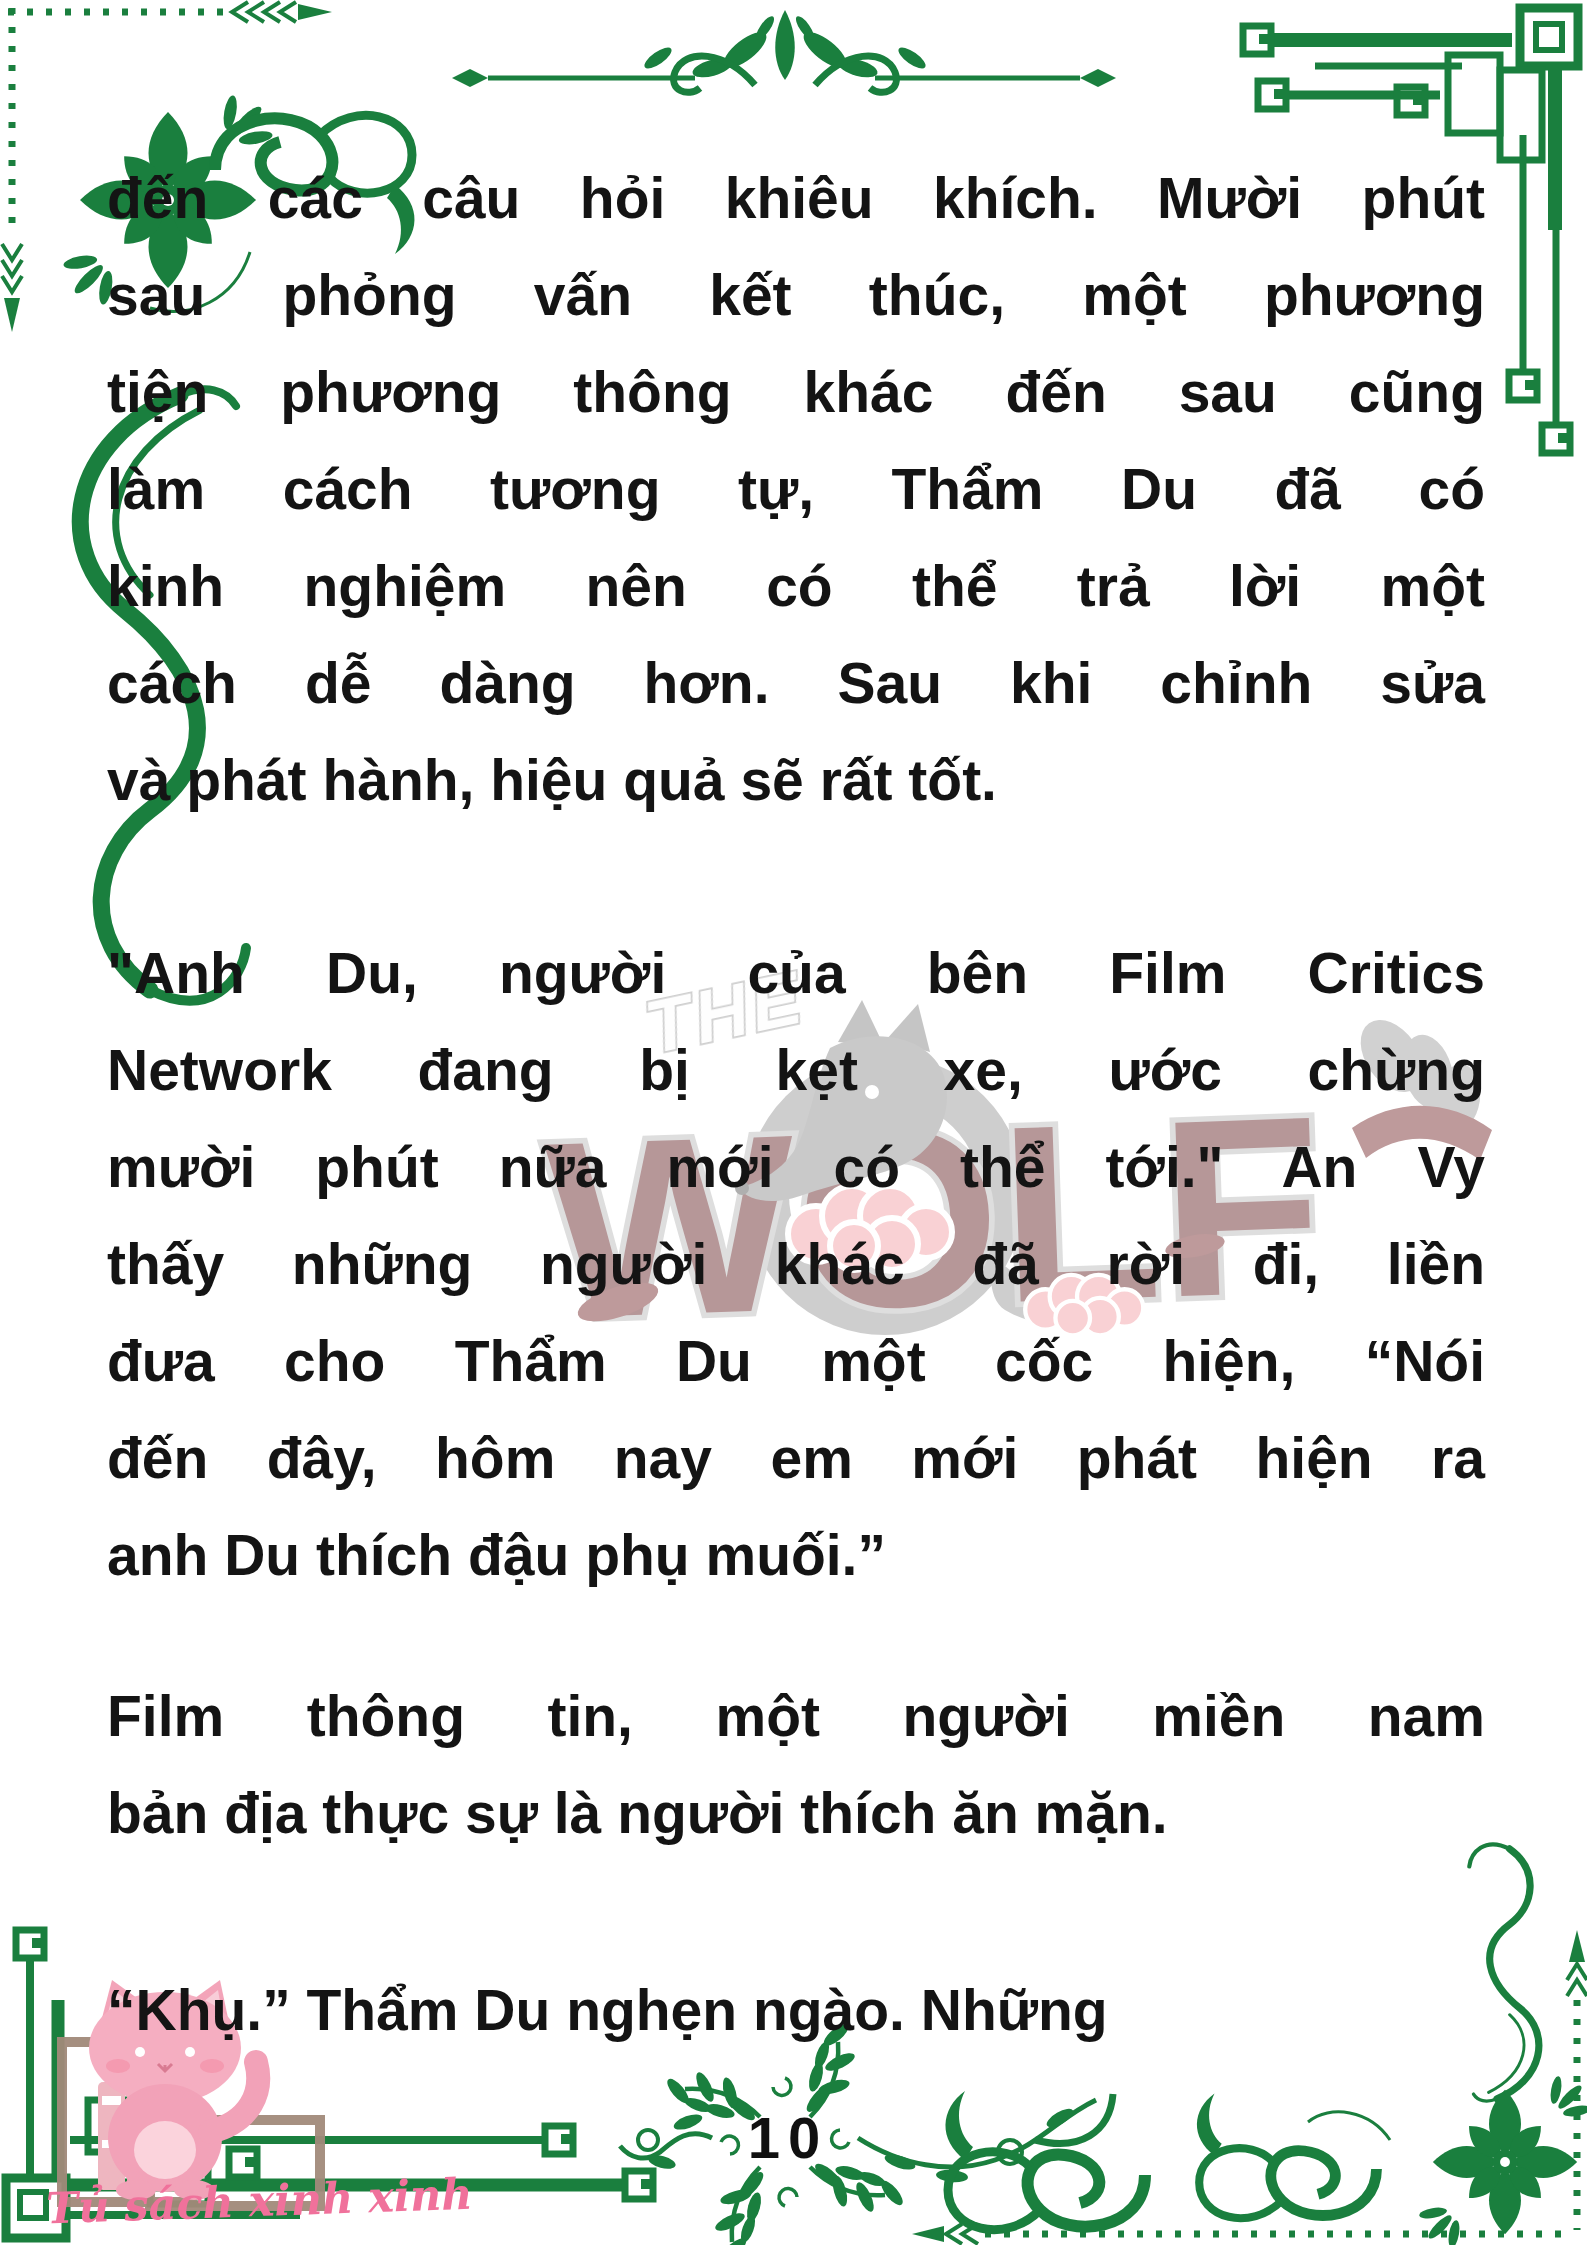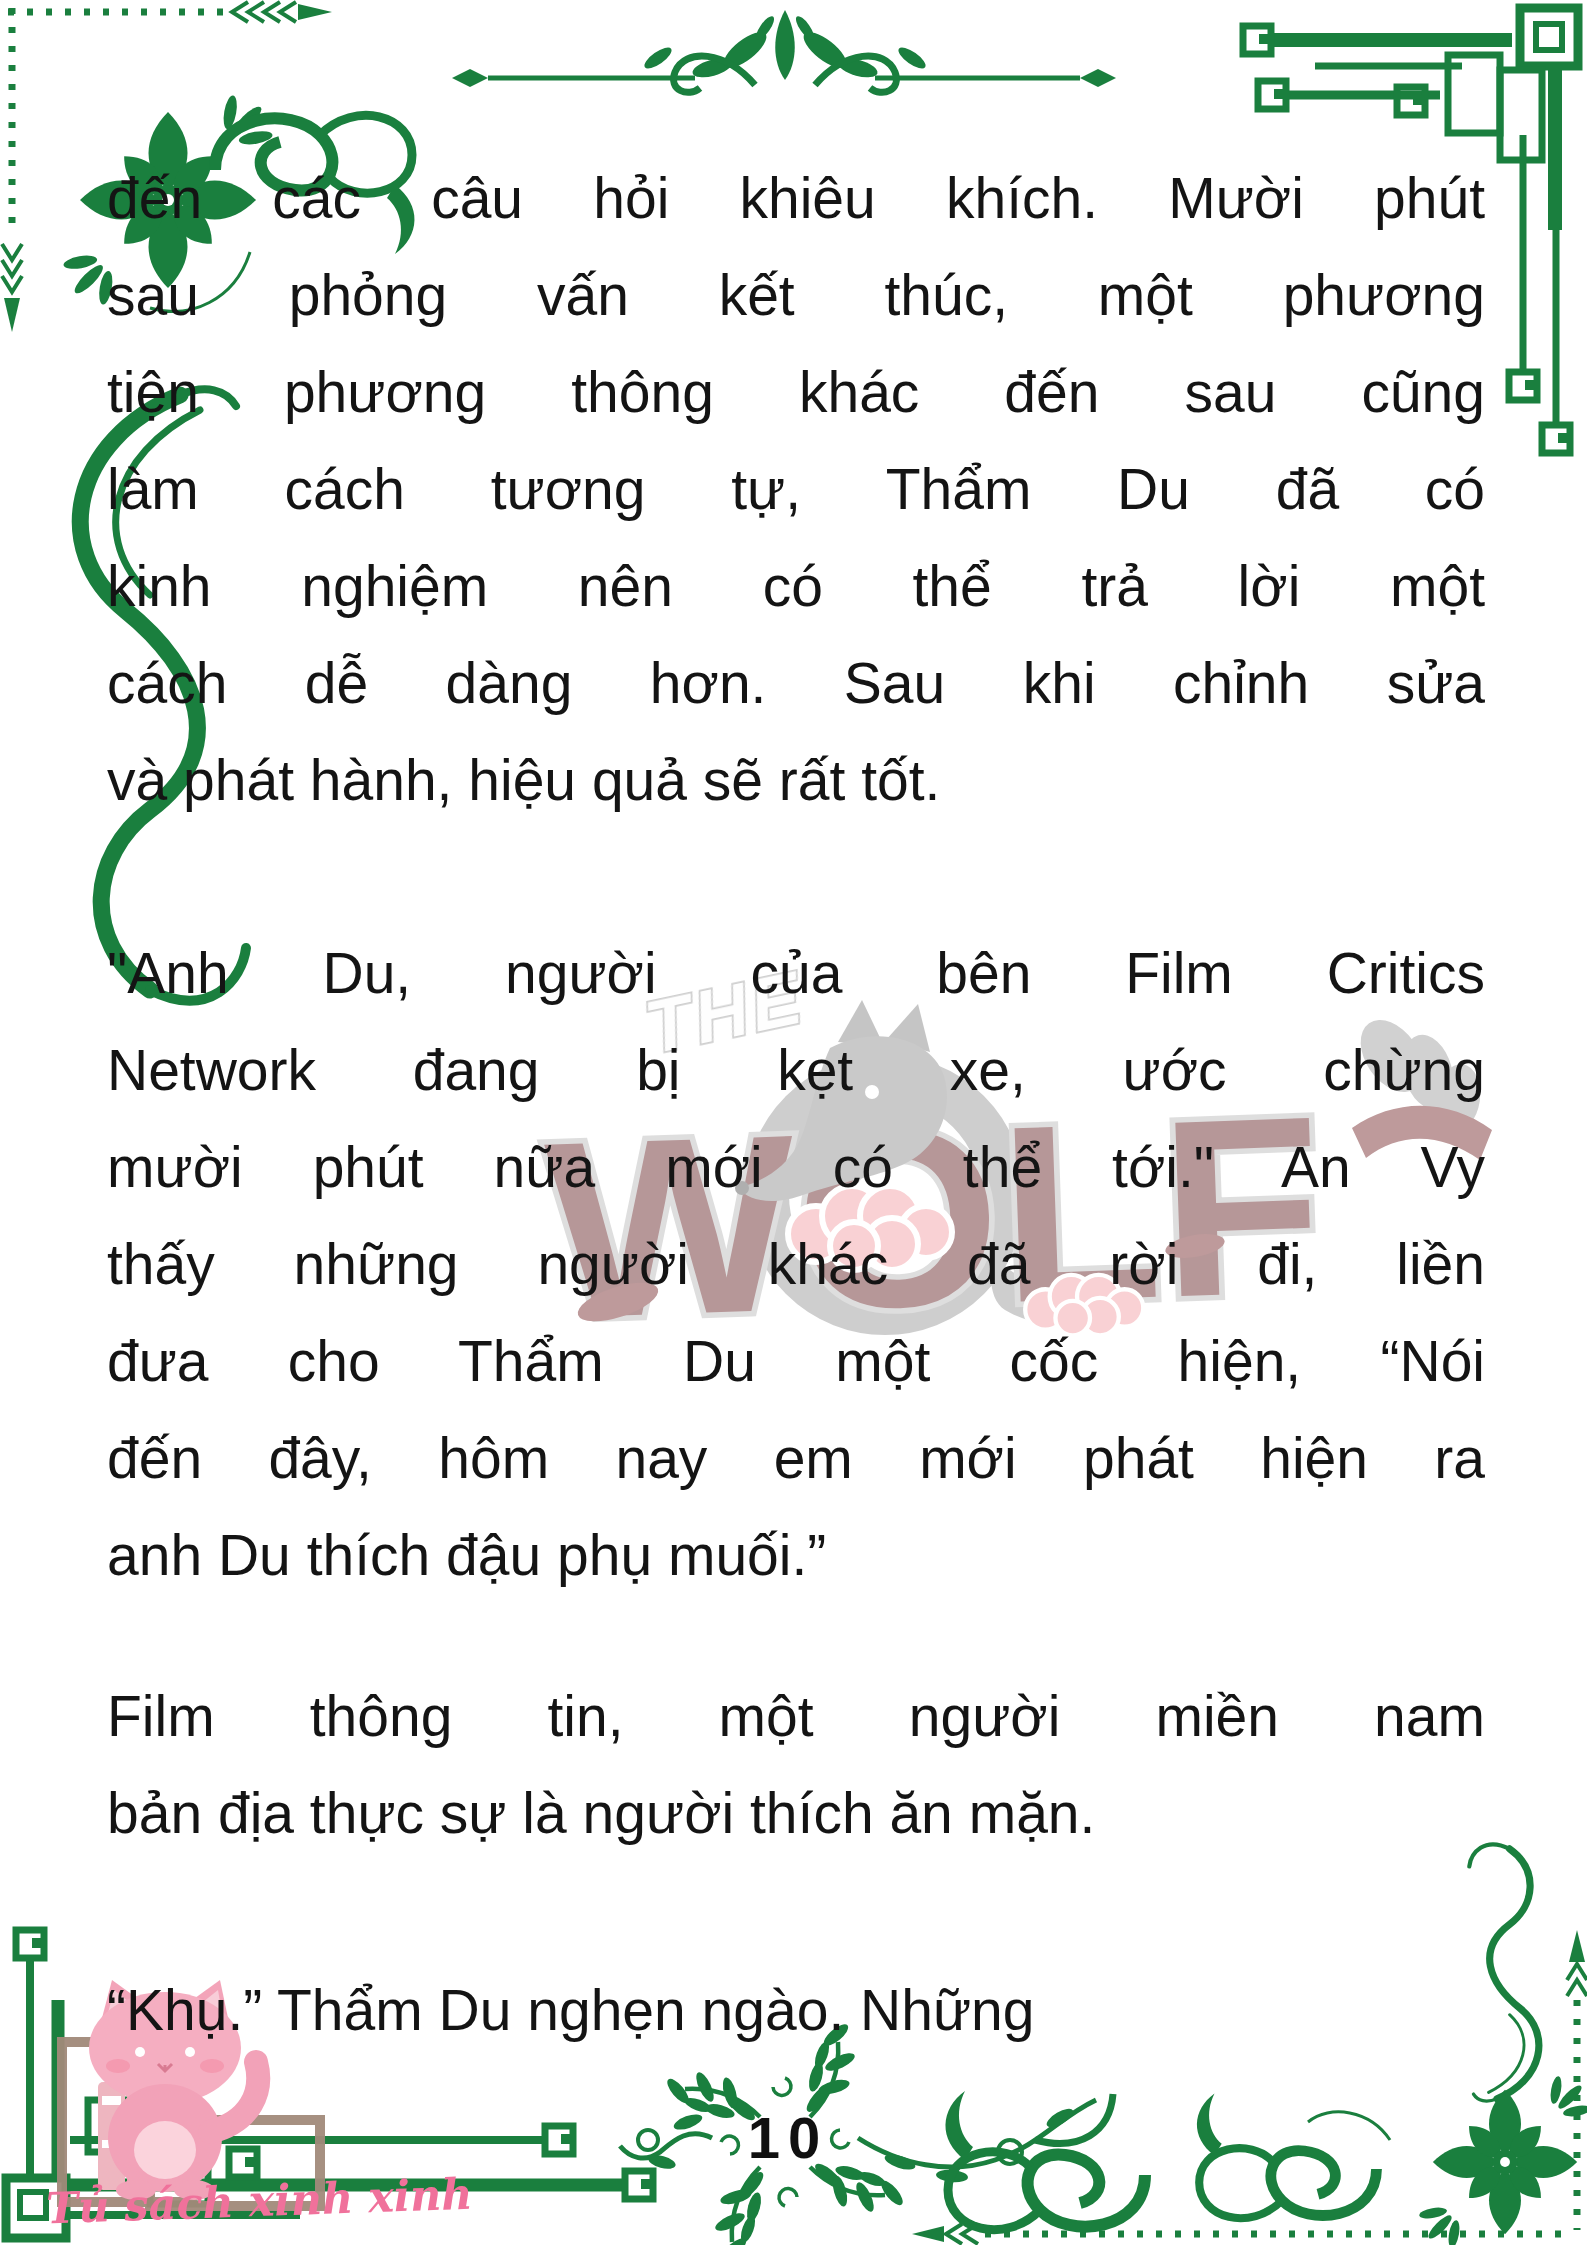--- a/index.html
+++ b/index.html
@@ -1,20 +1,20 @@
 <!DOCTYPE html>
 <html><head>
 <meta charset="utf-8">
 <style>
   html,body{margin:0;padding:0;background:#ffffff}
   .page{position:relative;width:1587px;height:2245px;background:#ffffff;overflow:hidden;
         font-family:"Liberation Sans",sans-serif}
   .deco-svg{position:absolute;left:0;top:0;width:1587px;height:2245px;z-index:1}
   .textcol{position:absolute;left:107px;width:1378px;z-index:2;color:#141414;
-           font-size:57px;line-height:97px;font-weight:400}
+           font-size:57px;line-height:97px;font-weight:700}
   .line{text-align:justify;text-align-last:justify}
   .line.last{text-align-last:left}
   .p1{top:150px}.p2{top:925px}.p3{top:1668px}.p4{top:1962px}
   .pagenum{position:absolute;left:713px;top:2104px;width:150px;text-align:center;z-index:2;
            font-family:Liberation Sans, sans-serif;font-weight:700;font-size:58px;
            letter-spacing:8px;color:#101010}
   .signature{position:absolute;left:46px;top:2176px;z-index:3;
              font-family:"DejaVu Serif",serif;font-style:italic;font-weight:700;
              font-size:43px;color:#f0719b;transform:rotate(-2deg)}
 </style>

